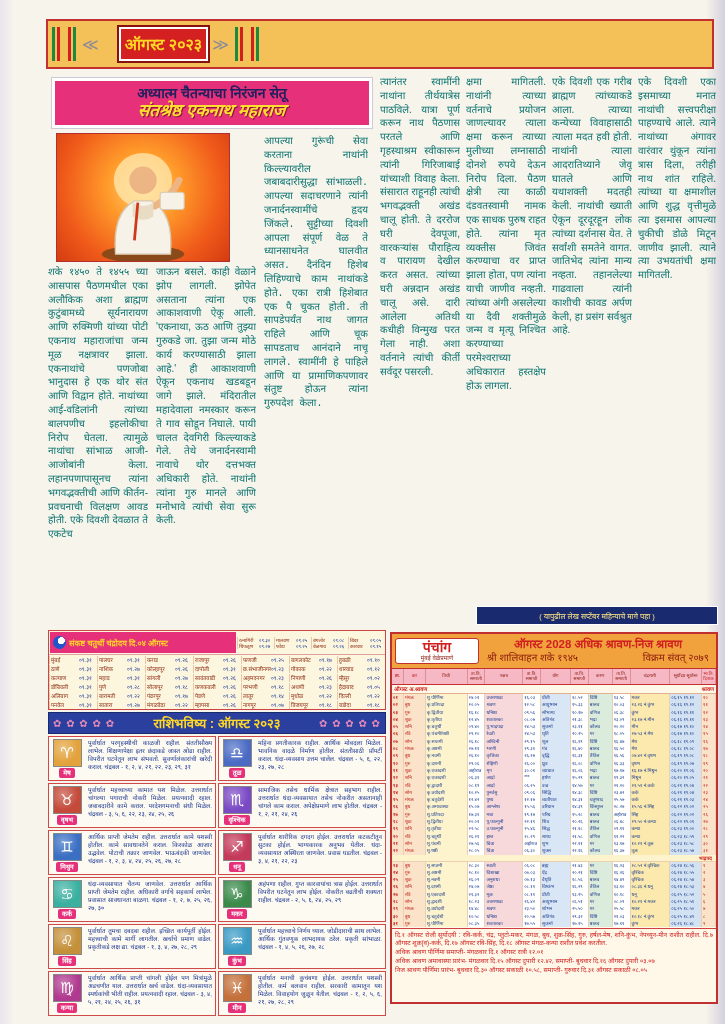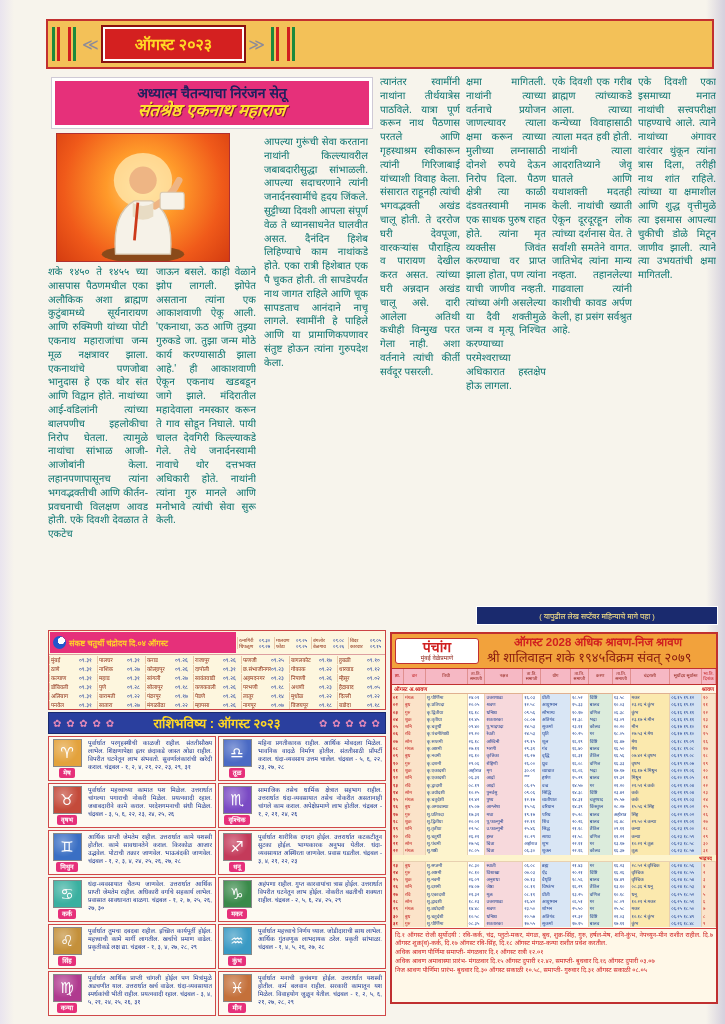--- a/index.html
+++ b/index.html
@@ -14,40 +14,40 @@
             border:2px solid #c23030;box-sizing:border-box;display:flex;align-items:stretch;}
   .stripes{display:flex;gap:2px;align-items:center;padding:0 4px;}
   .stripe{width:3px;height:34px;}
   .st-g{background:#1b8a3c;} .st-r{background:#d02020;}
   .logo-box{flex:0 0 270px;margin:2px 0 2px 4px;border:2px solid #cc2424;display:flex;flex-direction:column;
             align-items:center;justify-content:center;background:#f3c158;}
   .logo-text{font-size:21px;font-weight:bold;color:#17338f;letter-spacing:1px;line-height:1;}
   .logo-email{font-size:7px;color:#c22525;margin-top:2px;}
   .mast-arrow{align-self:center;color:#8a8a9a;font-size:16px;padding:0 2px;}
   .month-badge{align-self:center;background:#d42020;border:2px solid #8a1010;box-shadow:inset 0 0 0 2px #ffffff;
-               color:#ffd825;font-size:16px;font-weight:bold;padding:6px 32px;white-space:nowrap;}
+               color:#ffd825;font-size:16px;font-weight:bold;padding:6px 6px;white-space:nowrap;margin-left:16px;}
   .publisher{flex:1;align-self:center;text-align:center;line-height:1.25;}
   .pub-name{font-size:10.5px;font-weight:bold;color:#8a1a0e;}
   .pub-line{font-size:8px;color:#8a1a0e;}
   
   .article{position:absolute;left:48px;top:75px;width:668px;height:555px;}
   .kicker-box{position:absolute;left:4px;top:3px;width:320px;height:50px;background:#e6307a;
               border:3px solid #ffffff;box-shadow:0 0 0 1px #cfcad6;box-sizing:border-box;
               display:flex;flex-direction:column;align-items:center;justify-content:center;}
   .kicker{font-size:14px;font-weight:bold;color:#20205e;line-height:1.1;}
   .art-title{font-size:17px;font-weight:bold;font-style:italic;color:#ffdf2e;
              text-shadow:1px 1px 0 #8a1040;transform:skewX(-5deg);line-height:1.15;}
   .saint{position:absolute;left:8px;top:58px;width:172px;height:127px;border:1px solid #b03030;
          background:radial-gradient(circle at 50% 42%,#ffd27a 0%,#ff9a2a 32%,#f05a1a 70%,#d43c10 100%);}
   .saint svg{width:100%;height:100%;display:block;}
   .art-col{position:absolute;font-size:10px;line-height:1.38;color:#0b7470;text-align:justify;
            overflow:hidden;word-break:break-word;}
   .col-a{left:0;  top:190px;width:100px;height:360px;}
   .col-b{left:108px;top:190px;width:100px;height:360px;}
-  .col-c{left:216px;top:60px; width:104px;height:490px;}
+  .col-c{left:216px;top:60px; width:104px;height:490px;font-family:Liberation Mono, monospace;}
   .col-d{left:332px;top:0;    width:80px; height:552px;}
   .col-e{left:418px;top:0;    width:80px; height:552px;}
   .col-f{left:504px;top:0;    width:80px; height:552px;}
   .col-g{left:590px;top:0;    width:78px; height:524px;}
   .cont-note{position:absolute;left:428px;top:531px;width:240px;height:17px;background:#1a2a6e;
              border:1px solid #ffffff;color:#ffe88a;font-size:7.5px;display:flex;align-items:center;
              justify-content:center;white-space:nowrap;overflow:hidden;}
   
   .sankashta{position:absolute;left:48px;top:630px;width:338px;height:80px;background:#fdf6de;
              border:1px solid #cc4444;box-sizing:border-box;font-size:5.5px;}
@@ -80,21 +80,21 @@
   .sign-text{flex:1;font-size:6.2px;line-height:1.3;color:#17338f;text-align:justify;padding:2px 3px;overflow:hidden;}
   
   .panchang{position:absolute;left:390px;top:632px;width:328px;height:372px;border:2px solid #c03030;
             background:#fff8e8;box-sizing:border-box;overflow:hidden;}
   .pan-head{height:34px;background:#f2a23c;display:flex;align-items:center;gap:4px;padding:0 3px;box-sizing:border-box;}
   .pan-title-box{flex:0 0 82px;background:#ffffff;border:1px solid #c03030;border-radius:3px;text-align:center;padding:1px 0;}
   .pan-title{color:#d02020;font-weight:bold;font-size:14px;line-height:1;}
   .pan-sub{color:#8a1a0e;font-size:6px;}
   .pan-head-right{flex:1;text-align:center;line-height:1.2;}
   .pan-month-line{color:#d02020;font-weight:bold;font-size:11.5px;white-space:nowrap;}
-  .pan-era-line{color:#8a1a0e;font-size:13px;white-space:nowrap;display:flex;justify-content:flex-start;padding:0 4px;}
+  .pan-era-line{color:#8a1a0e;font-size:10px;white-space:nowrap;display:flex;justify-content:space-between;padding:0 4px;}
   .pan-colhead{display:flex;height:15px;background:#f6b8c4;border-top:1px solid #c03030;border-bottom:1px solid #c03030;}
   .pan-colhead .ph{font-size:4.4px;color:#8a1a0e;display:flex;align-items:center;justify-content:center;
                    text-align:center;border-right:1px solid #e09090;box-sizing:border-box;overflow:hidden;line-height:1.05;}
   .pan-monthrow{display:flex;height:9px;font-size:5.5px;color:#d02020;font-weight:bold;
                 border-bottom:1px solid #e0b090;align-items:center;padding:0 2px;box-sizing:border-box;}
   .pan-monthrow .sp{flex:1;}
   .pan-rows{}
   .prow{display:flex;height:7.3px;}
   .prow .pc{font-size:4.6px;color:#1b3d8f;overflow:hidden;white-space:nowrap;border-right:1px solid #e8d0b0;
             box-sizing:border-box;line-height:7.3px;padding-left:1px;}

